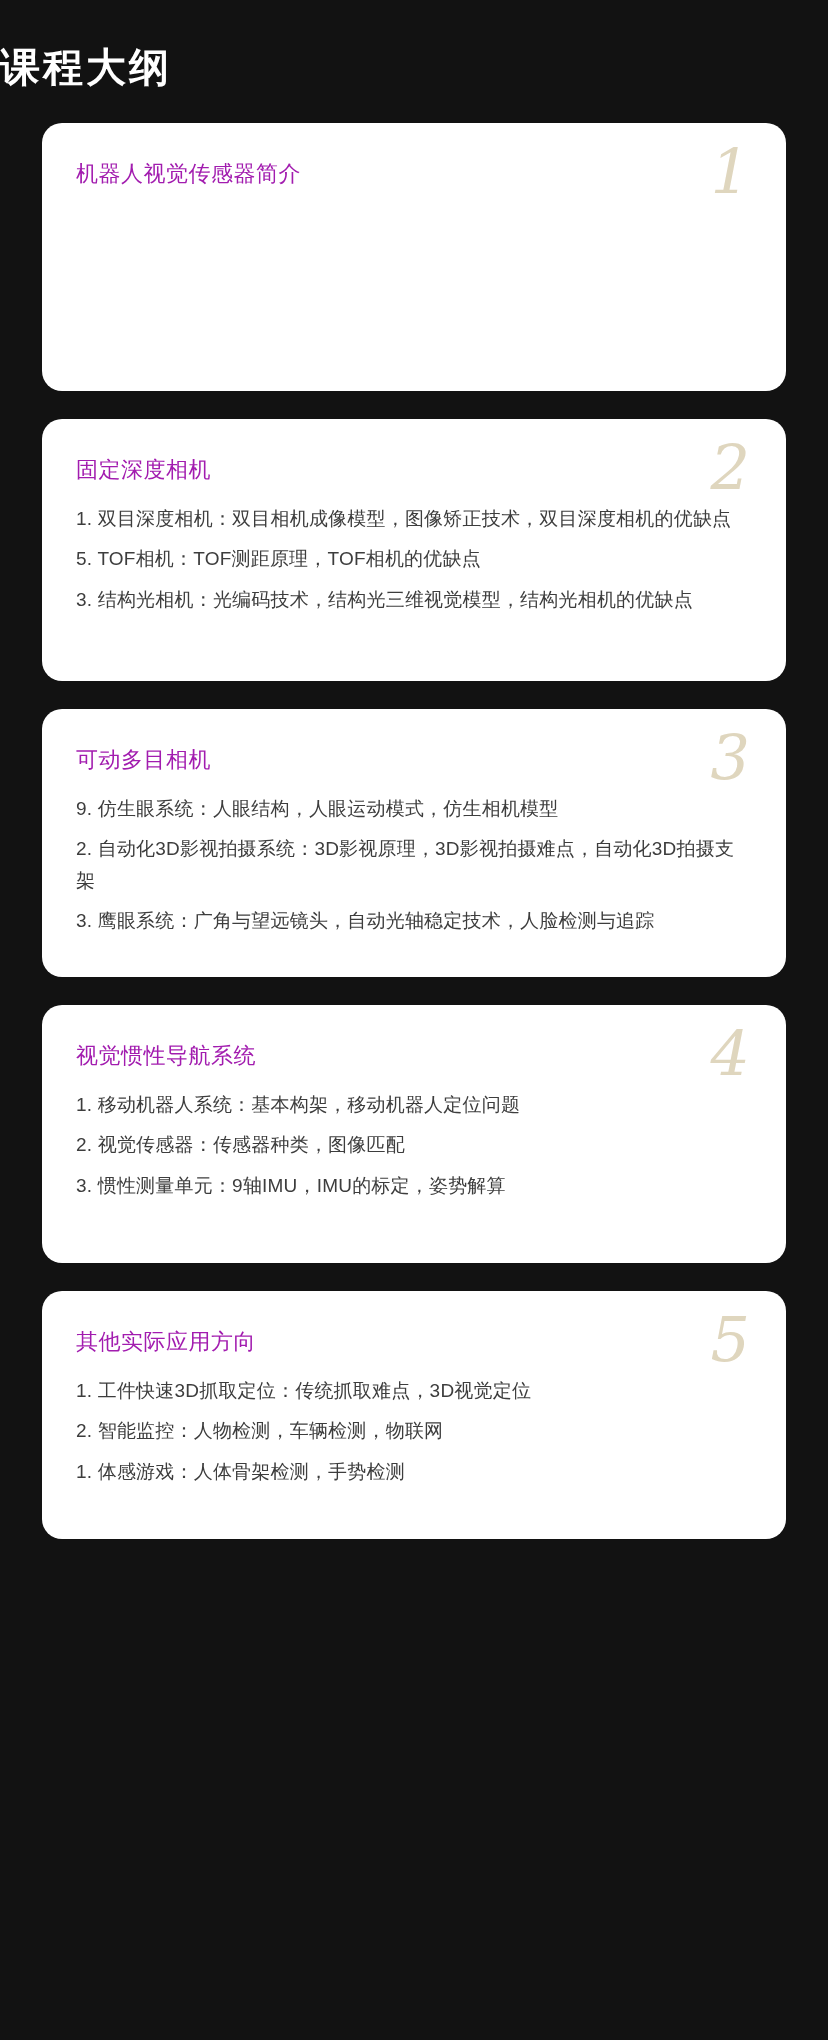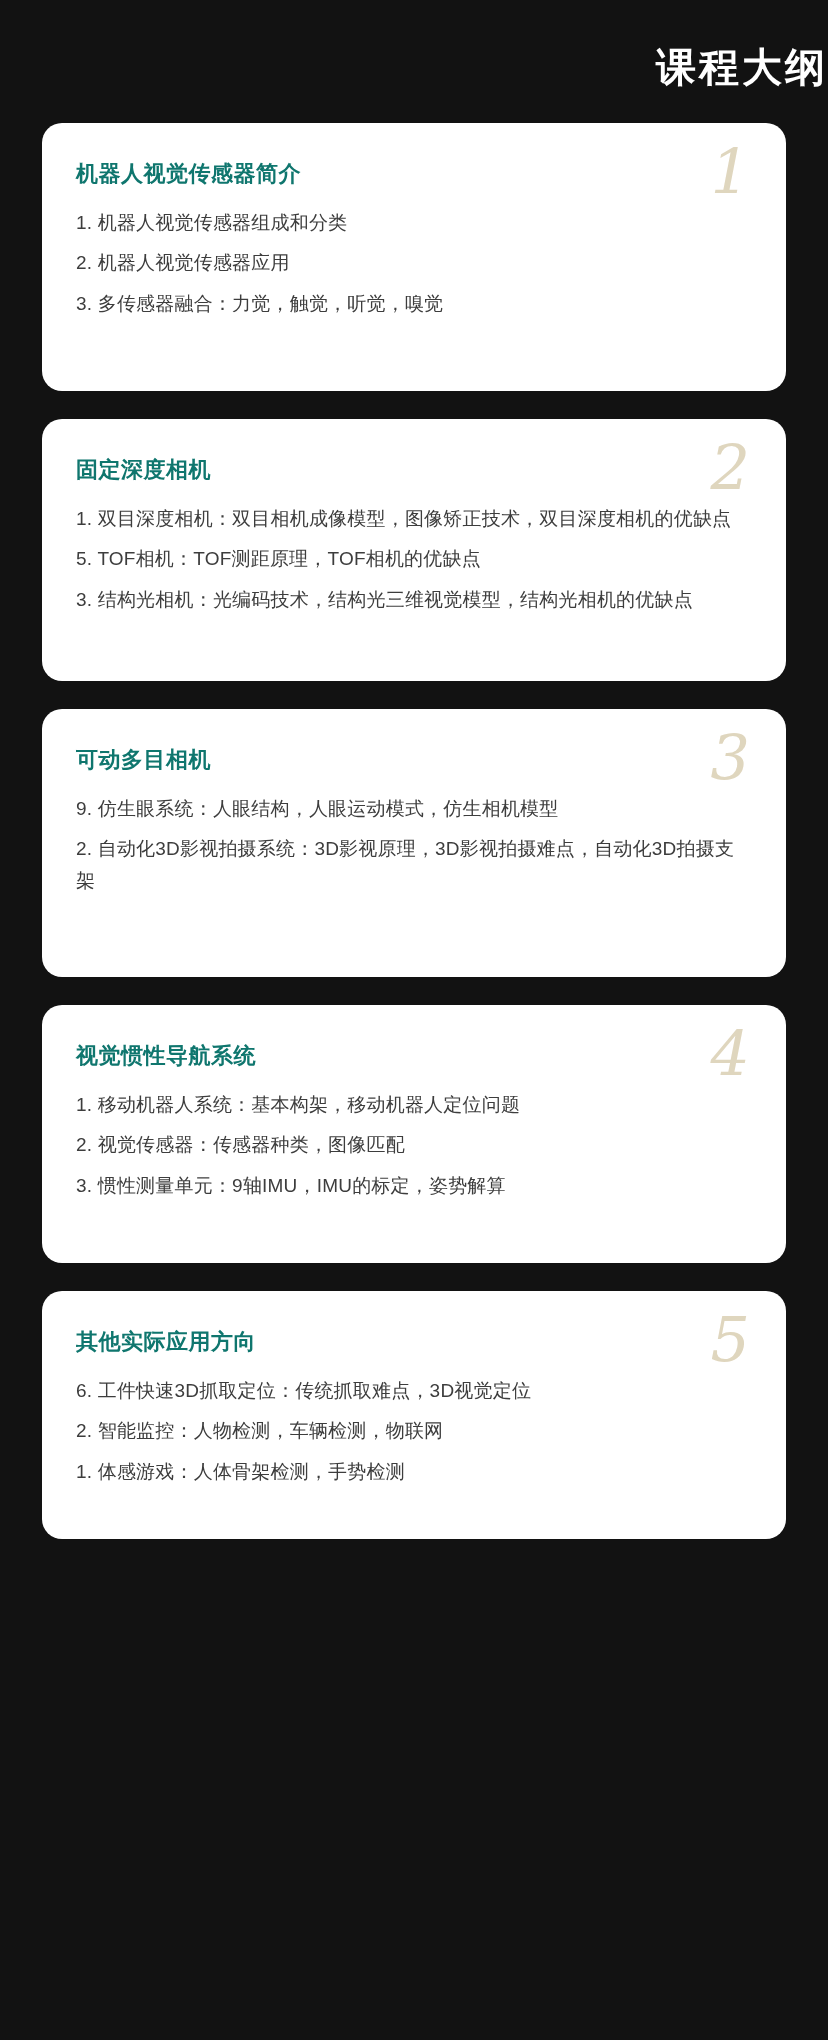--- a/index.html
+++ b/index.html
@@ -16,21 +16,21 @@
   }
   .page {
     width: 828px;
     min-height: 2040px;
     box-sizing: border-box;
     background: #121212;
     padding: 0 0 40px 0;
     position: relative;
   }
   .page-title {
-    text-align: right;
+    text-align: left;
     color: #ffffff;
     font-size: 40px;
     font-weight: bold;
     letter-spacing: 3px;
     padding-top: 40px;
     padding-bottom: 28px;
     margin: 0;
   }
   .cards {
     display: flex;
@@ -54,23 +54,23 @@
     font-size: 62px;
     line-height: 1;
     color: #ded4bb;
     font-family: "DejaVu Serif", "Liberation Serif", serif;
     font-style: italic;
     font-weight: 400;
     opacity: 0.95;
     user-select: none;
   }
   .card-title {
-    color: #0f766e;
+    color: #a21caf;
     font-size: 22px;
-    font-weight: bold;
+    font-weight: normal;
     letter-spacing: 0.5px;
     margin: 0 0 18px 0;
     position: relative;
     z-index: 2;
   }
   .card-list {
     list-style: none;
     margin: 0;
     padding: 0;
   }
@@ -96,60 +96,56 @@
 
 <div class="page">
 
   <h1 class="page-title">课程大纲</h1>
 
   <div class="cards">
 
     <div class="card c1">
       <div class="card-number">1</div>
       <h2 class="card-title">机器人视觉传感器简介</h2>
-      <ul class="card-list">
-        <li>1. 机器人视觉传感器组成和分类</li>
-        <li>2. 机器人视觉传感器应用</li>
-        <li>3. 多传感器融合：力觉，触觉，听觉，嗅觉</li>
-      </ul>
     </div>
 
     <div class="card c2">
       <div class="card-number">2</div>
       <h2 class="card-title">固定深度相机</h2>
       <ul class="card-list">
         <li>1. 双目深度相机：双目相机成像模型，图像矫正技术，双目深度相机的优缺点</li>
         <li>5. TOF相机：TOF测距原理，TOF相机的优缺点</li>
         <li>3. 结构光相机：光编码技术，结构光三维视觉模型，结构光相机的优缺点</li>
       </ul>
     </div>
 
     <div class="card c3">
       <div class="card-number">3</div>
       <h2 class="card-title">可动多目相机</h2>
       <ul class="card-list">
         <li>9. 仿生眼系统：人眼结构，人眼运动模式，仿生相机模型</li>
         <li>2. 自动化3D影视拍摄系统：3D影视原理，3D影视拍摄难点，自动化3D拍摄支架</li>
+        <li>3. 鹰眼系统：广角与望远镜头，自动光轴稳定技术，人脸检测与追踪</li>
       </ul>
     </div>
 
     <div class="card c4">
       <div class="card-number">4</div>
       <h2 class="card-title">视觉惯性导航系统</h2>
       <ul class="card-list">
         <li>1. 移动机器人系统：基本构架，移动机器人定位问题</li>
         <li>2. 视觉传感器：传感器种类，图像匹配</li>
         <li>3. 惯性测量单元：9轴IMU，IMU的标定，姿势解算</li>
       </ul>
     </div>
 
     <div class="card c5">
       <div class="card-number">5</div>
       <h2 class="card-title">其他实际应用方向</h2>
       <ul class="card-list">
-        <li>6. 工件快速3D抓取定位：传统抓取难点，3D视觉定位</li>
+        <li>1. 工件快速3D抓取定位：传统抓取难点，3D视觉定位</li>
         <li>2. 智能监控：人物检测，车辆检测，物联网</li>
         <li>1. 体感游戏：人体骨架检测，手势检测</li>
       </ul>
     </div>
 
   </div>
 </div>
 
 </body></html>

